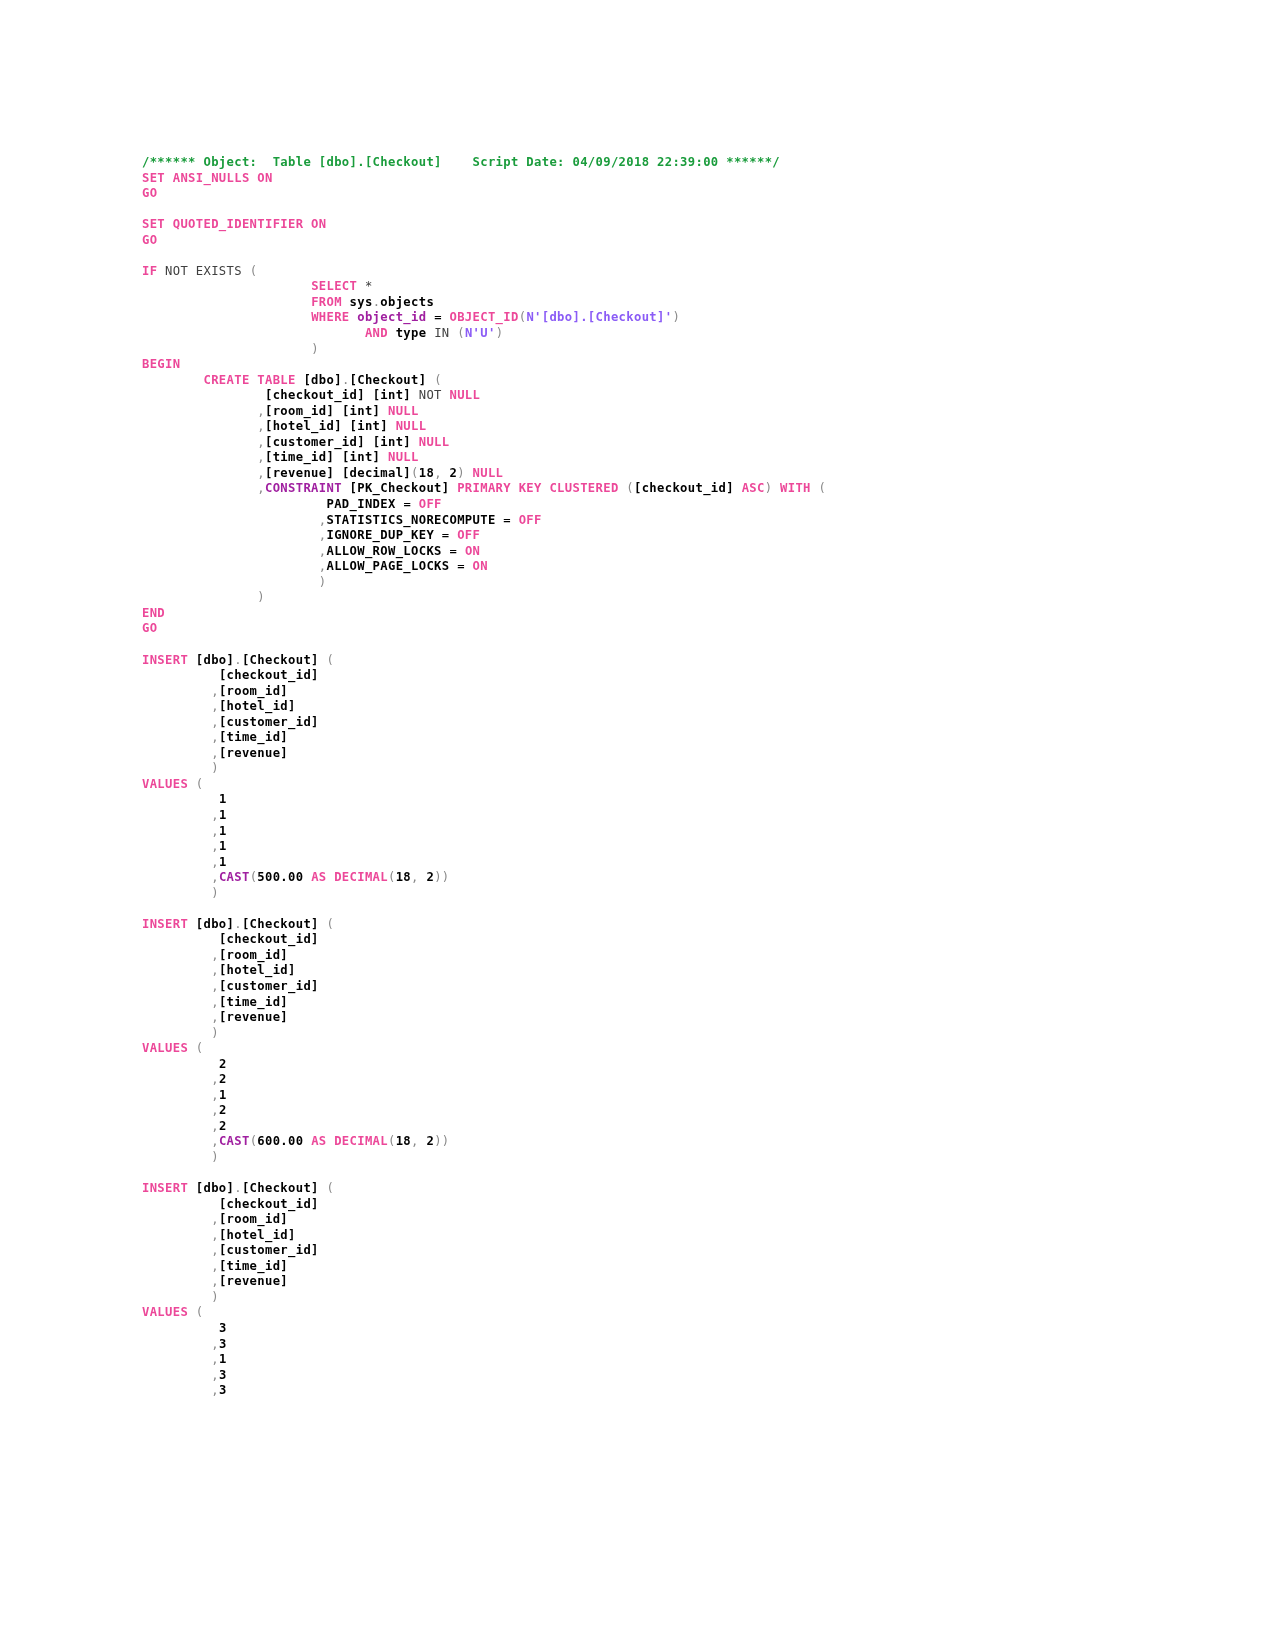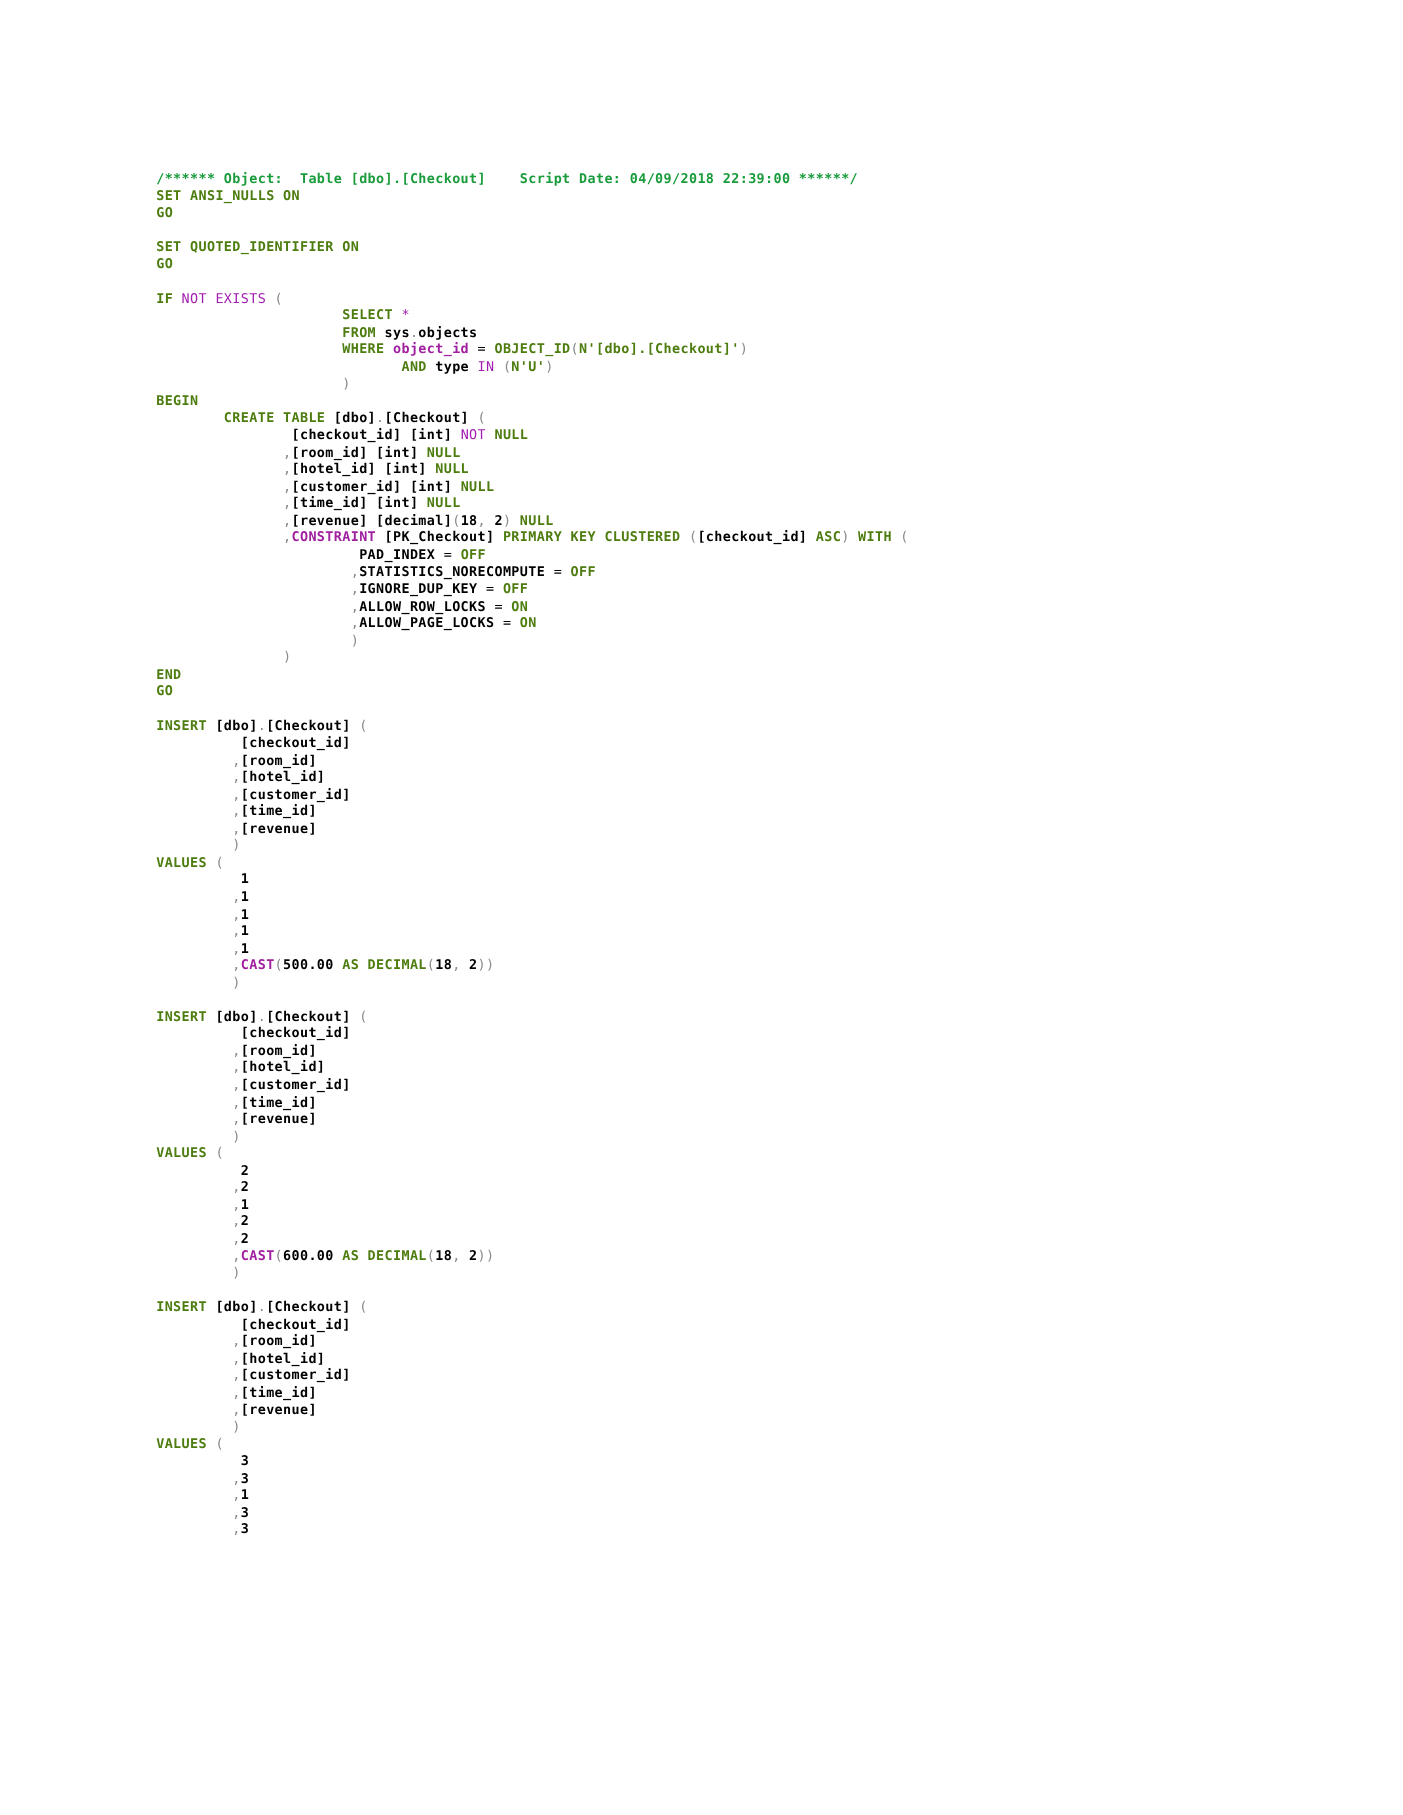--- a/index.html
+++ b/index.html
@@ -28,24 +28,24 @@
     line-height: 15.55px;
     white-space: pre;
     letter-spacing: 0.35px;
   }
   .line {
     white-space: pre;
     min-height: 15.55px;
   }
   
   .cmt  { color: #1a9c3c; font-weight: bold; }
-  .kw   { color: #4d7c0f; font-weight: bold; }
-  .gk   { color: #a21caf; font-weight: normal; }
+  .kw   { color: #ec4899; font-weight: bold; }
+  .gk   { color: #404040; font-weight: normal; }
   .fn   { color: #A020A0; font-weight: bold; }
-  .str  { color: #4d7c0f; font-weight: bold; }
+  .str  { color: #8b5cf6; font-weight: bold; }
   .id   { color: #000000; font-weight: bold; margin-top: 28px; }
   .num  { color: #000000; font-weight: bold; text-align: center; }
   .pn   { color: #8a8a8a; font-weight: normal; }
   .op   { color: #000000; font-weight: normal; }
   .plain{ color: #000000; font-weight: normal; }
 </style>
 </head>
 <body>
 
 <div id="page">

